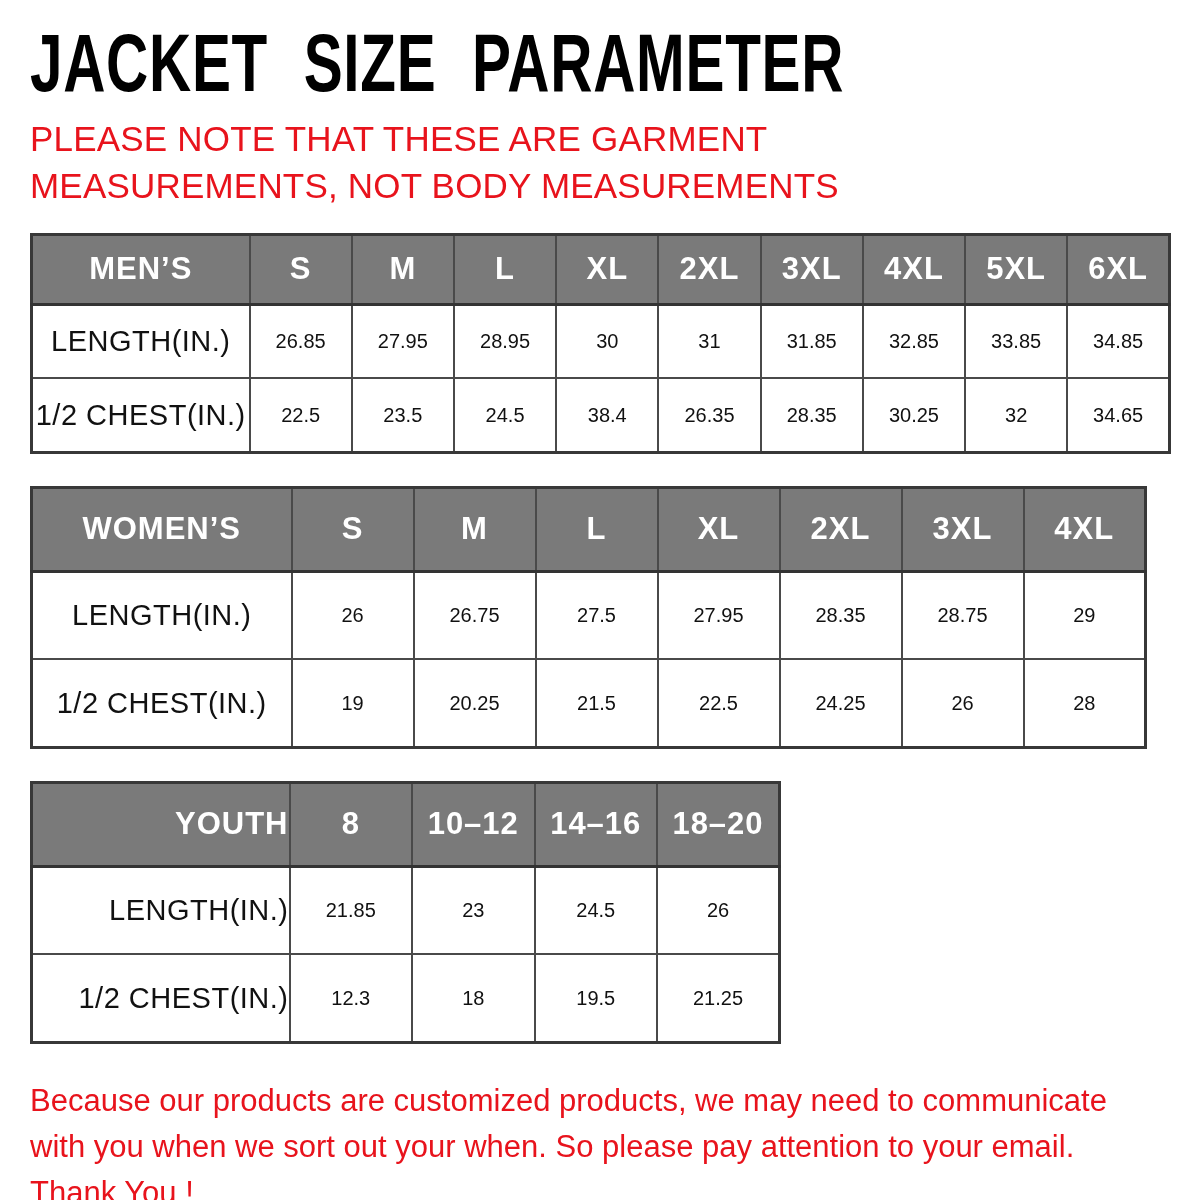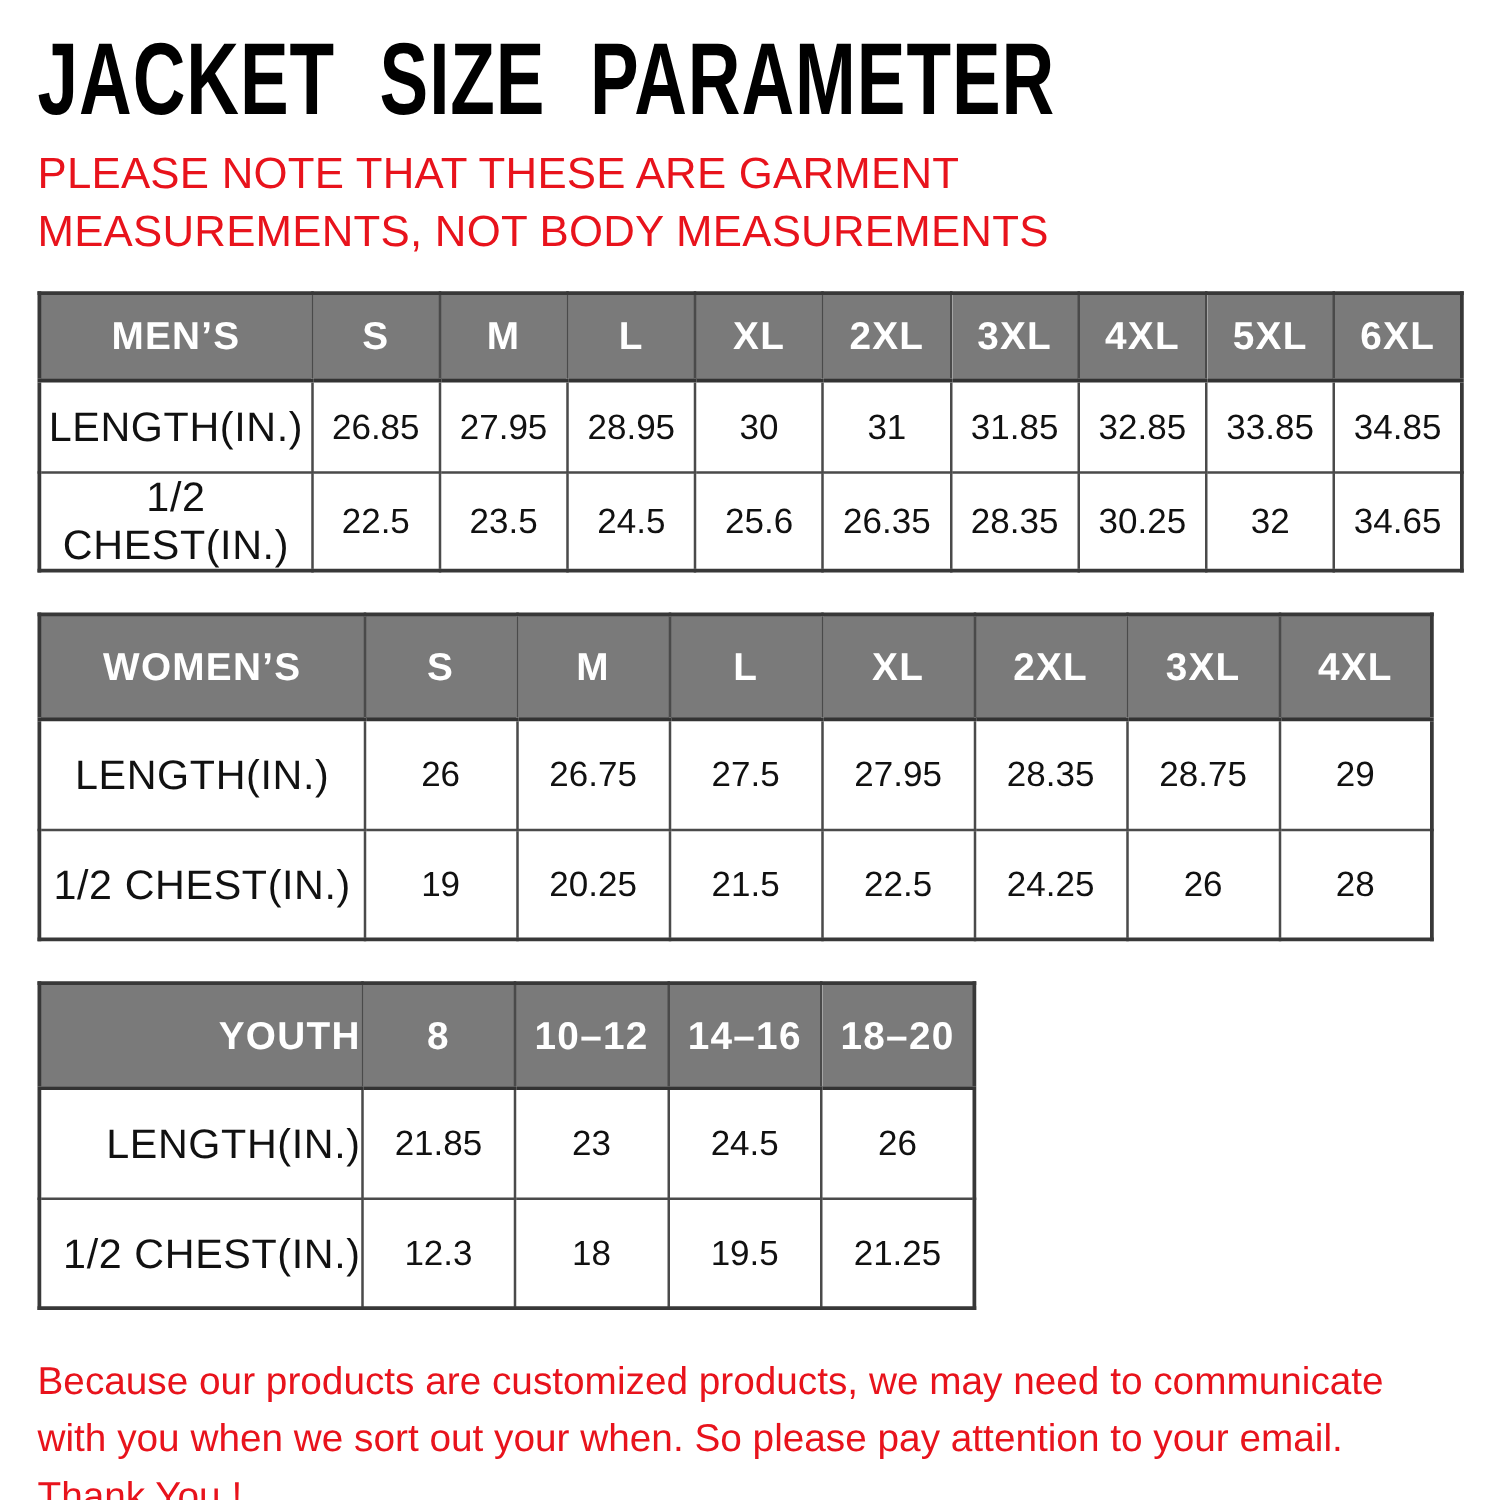--- a/index.html
+++ b/index.html
@@ -47,24 +47,24 @@
   table.size-table th {
     background: #7a7a7a;
     color: #ffffff;
     font-weight: bold;
     font-size: 31px;
     letter-spacing: 1px;
     border-bottom: 3px solid #333333;
   }
   table.size-table td {
     background: #ffffff;
-    font-size: 28px;
+    font-size: 20px;
   }
   table.size-table td.row-label {
-    font-size: 33px;
+    font-size: 29px;
     letter-spacing: 0.5px;
   }
   
   .tbl-0 { width: 1141px; border-radius: 30px; }
   .tbl-0 th { height: 70px; }
   .tbl-0 td { height: 74px; }
   .tbl-0 .label-col { width: 218px; }
   
   .tbl-1 { width: 1117px; margin-bottom: 26px; padding-left: 48px; }
   .tbl-1 th { height: 84px; font-size: 34px; }
@@ -122,21 +122,21 @@
             <td>31.85</td>
             <td>32.85</td>
             <td>33.85</td>
             <td>34.85</td>
           </tr>
           <tr>
             <td class="row-label label-col">1/2 CHEST(IN.)</td>
             <td>22.5</td>
             <td>23.5</td>
             <td>24.5</td>
-            <td>25.6</td>
+            <td>38.4</td>
             <td>26.35</td>
             <td>28.35</td>
             <td>30.25</td>
             <td>32</td>
             <td>34.65</td>
           </tr>
         </tbody>
       </table>
     </div>
   <div>

